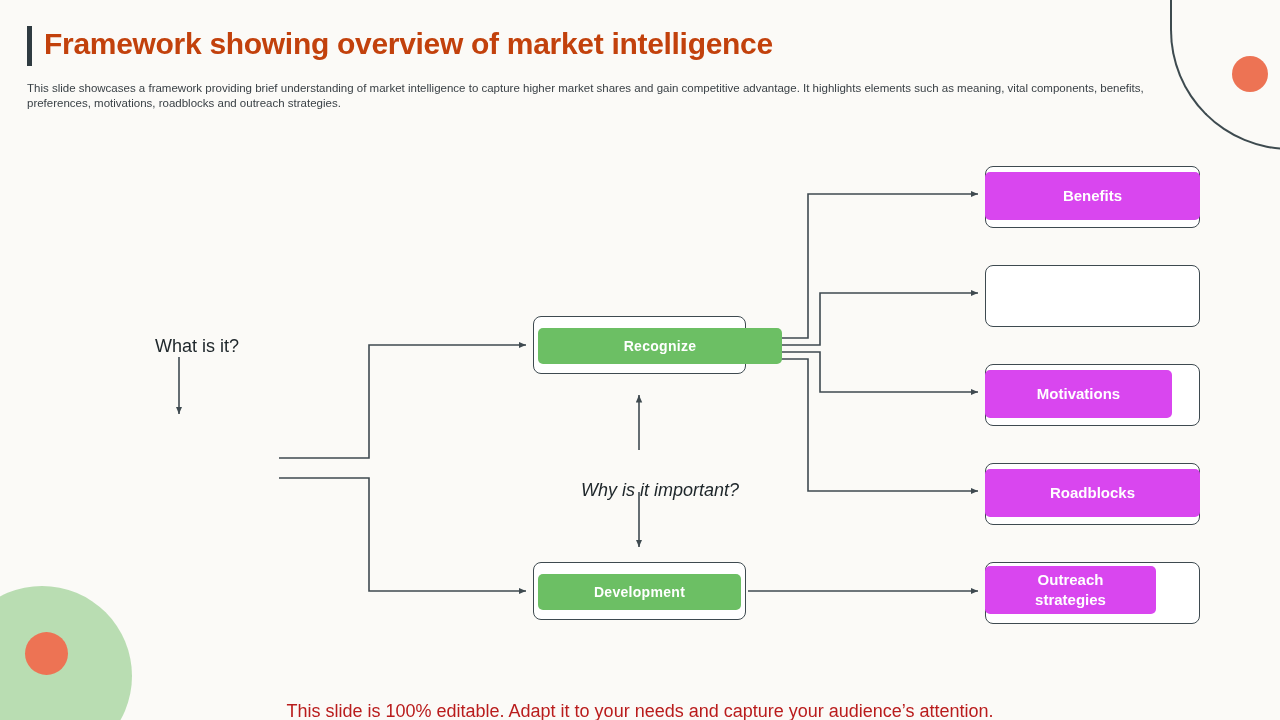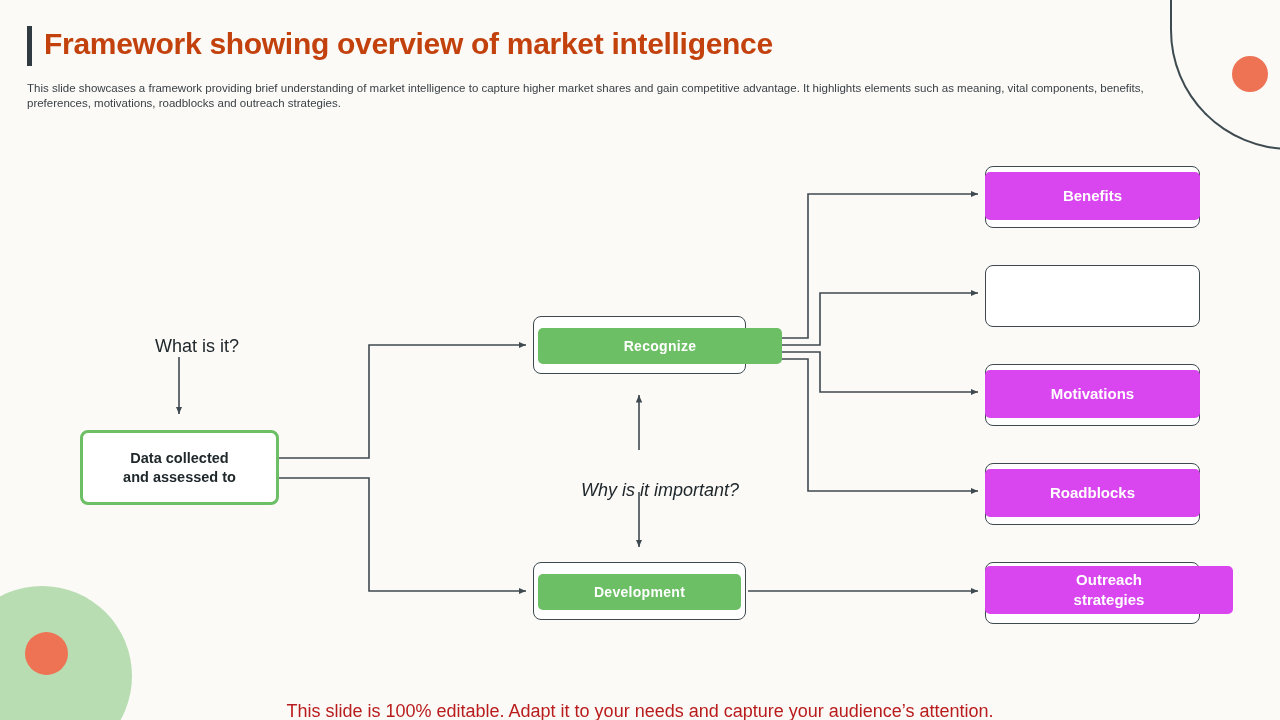--- a/index.html
+++ b/index.html
@@ -218,56 +218,50 @@
 
       <path d="M748,359 L808,359 L808,491 L978,491" marker-end="url(#arrow)"></path>
 
       <path d="M748,591 L978,591" marker-end="url(#arrow)"></path>
     </g>
   </svg>
 
   <div class="label-text" style="left:119px; top:336px; width:120px;">What is it?</div>
   <div class="label-text" style="left:539px; top:480px; width:200px;font-style:italic;">Why is it important?</div>
 
-  <div class="node node-start">
-    <div>
-      <div>Data collected</div>
-      <div>and assessed to</div>
-    </div>
-  </div>
 
   <div class="card" style="left:533px; top:316px; width:213px; height:58px;"></div>
   <div class="node node-green" style="left:538px; top:328px; width:244px; height:36px;">
     <span>Recognize</span>
   </div>
 
   <div class="card" style="left:533px; top:562px; width:213px; height:58px;"></div>
   <div class="node node-green" style="left:538px; top:574px; width:203px; height:36px;">
     <span>Development</span>
   </div>
 
   <div class="card" style="left:985px; top:166px; width:215px; height:62px;"></div>
   <div class="node node-orange" style="left:985px; top:172px; width:215px; height:48px;">
     <span>Benefits</span>
   </div>
 
   <div class="card" style="left:985px; top:265px; width:215px; height:62px;"></div>
 
   <div class="card" style="left:985px; top:364px; width:215px; height:62px;"></div>
-  <div class="node node-orange" style="left:985px; top:370px; width:215px; height:48px;">
+  <div class="node node-orange" style="left:985px; top:370px; width:187px; height:48px;">
     <span>Motivations</span>
   </div>
 
   <div class="card" style="left:985px; top:463px; width:215px; height:62px;"></div>
   <div class="node node-orange" style="left:985px; top:469px; width:215px; height:48px;">
     <span>Roadblocks</span>
   </div>
 
   <div class="card" style="left:985px; top:562px; width:215px; height:62px;"></div>
-  <div class="node node-orange" style="left:985px; top:566px; width:248px; height:48px;">
+  <div class="node node-orange" style="left:985px; top:566px; width:171px; height:48px;">
     <div>
       <div>Outreach</div>
       <div>strategies</div>
     </div>
   </div>
 </div>
 
 <div class="footer">This slide is 100% editable. Adapt it to your needs and capture your audience’s attention.</div>
 
 </body></html>

